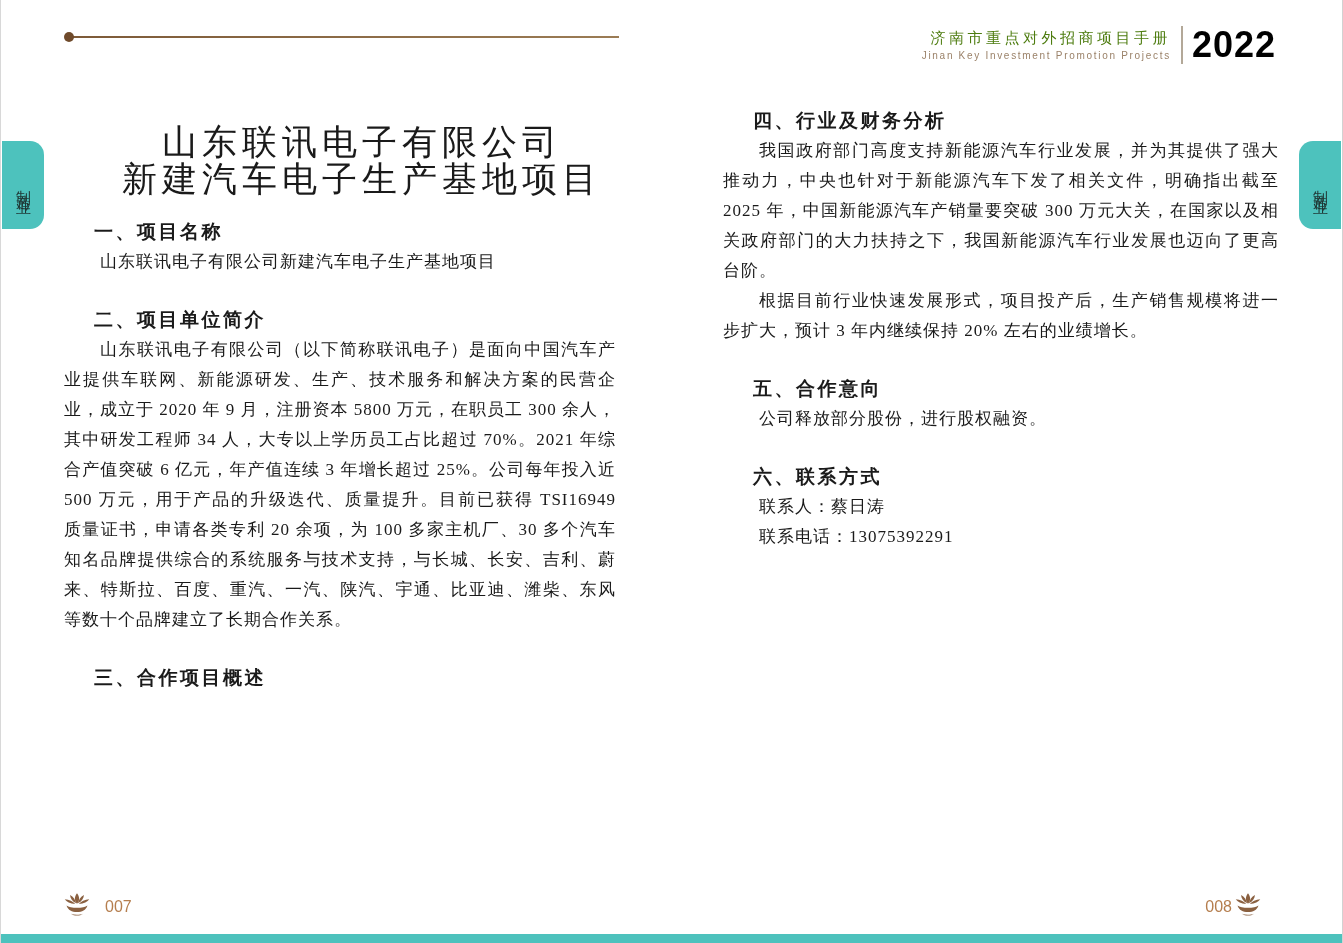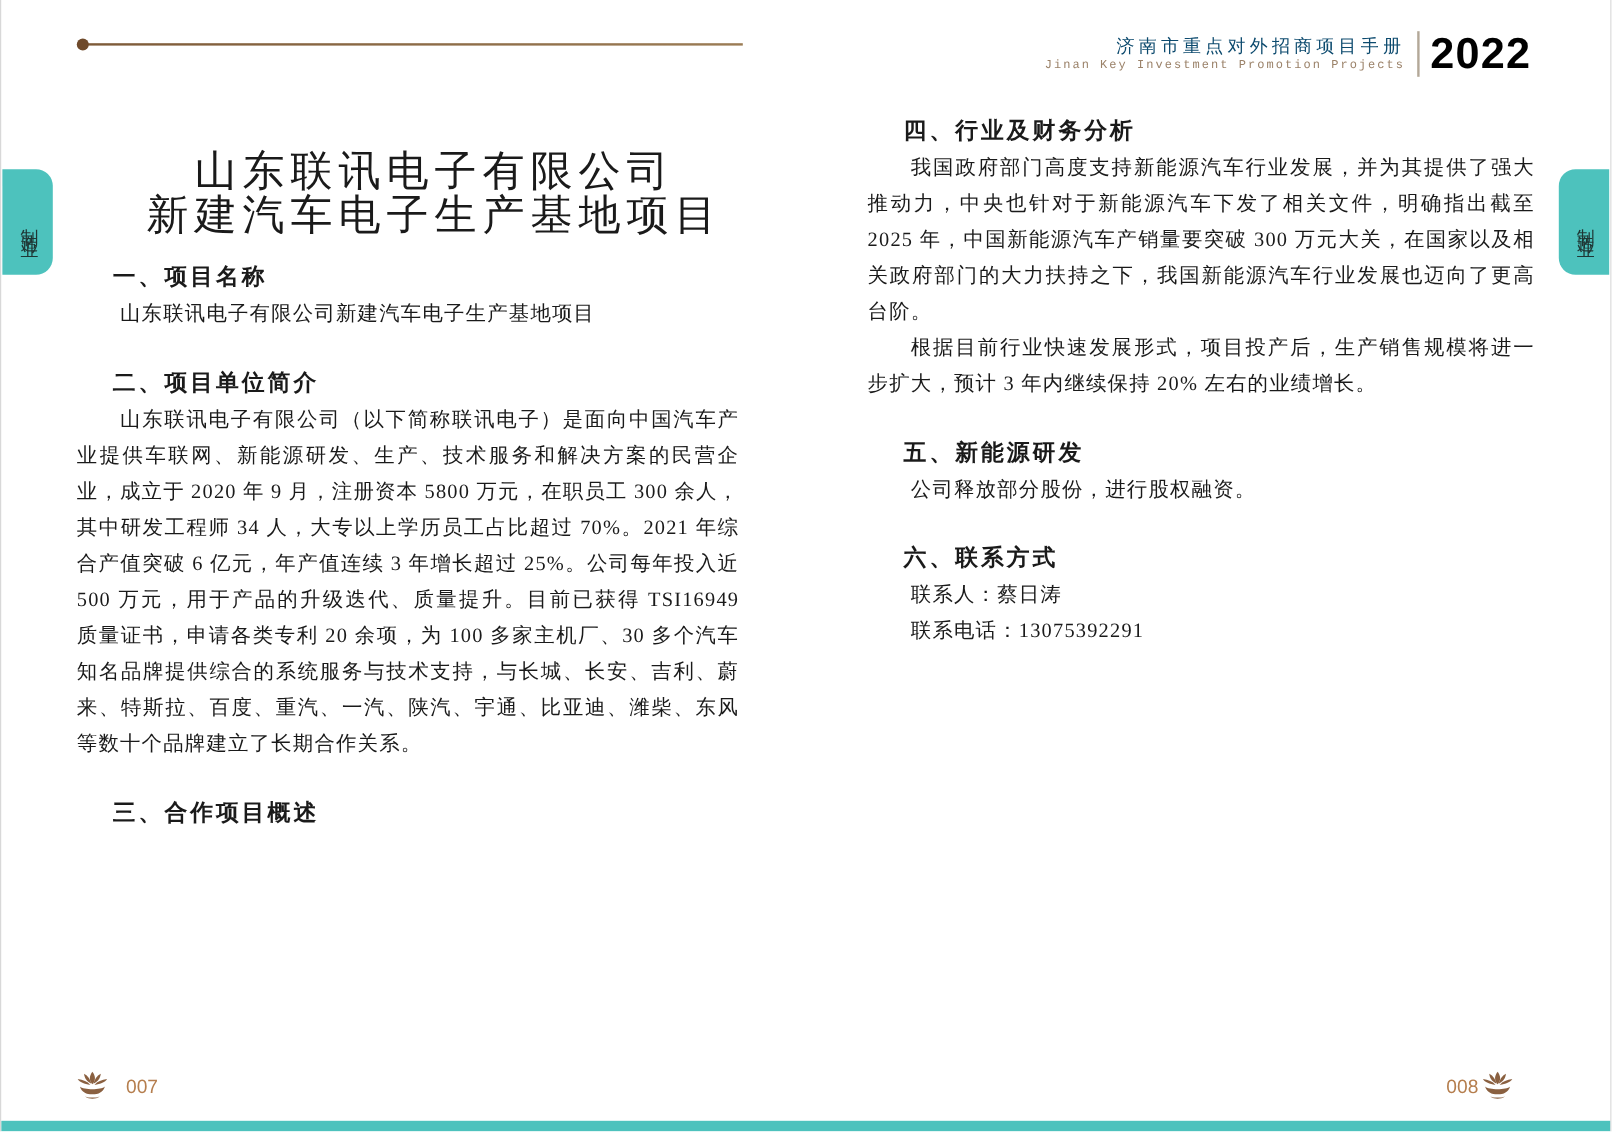--- a/index.html
+++ b/index.html
@@ -35,29 +35,29 @@
   .top-header {
     position: absolute;
     right: 66px; top: 26px;
     display: flex;
     align-items: center;
   }
   .header-titles { text-align: right; }
   .header-cn {
     font-size: 15px;
     letter-spacing: 3.5px;
-    color: #0c4a6e;
+    color: #4d7c0f;
     font-family: "Liberation Sans", "DejaVu Sans", sans-serif;
     white-space: nowrap;
   }
   .header-en {
     font-size: 10px;
     letter-spacing: 1.7px;
     color: #9b8269;
-    font-family: Liberation Mono, monospace;
+    font-family: Liberation Sans, sans-serif;
     white-space: nowrap;
     margin-top: 2px;
     text-align: center;
   }
   .header-divider {
     width: 2px; height: 38px;
     background: #b3a898;
     margin: 0 9px 0 10px;
   }
   .header-year {
@@ -83,21 +83,21 @@
     letter-spacing: 5px;
     color: #1f3634;
     font-family: "Liberation Sans", "DejaVu Sans", sans-serif;
   }
   .tab-left { left: 1px; top: 141px; border-radius: 0 14px 14px 0; }
   .tab-right { right: 1px; top: 141px; border-radius: 14px 0 0 14px; }
 
   
   .page-col { position: absolute; }
   .page-left  { left: 63px;  top: 124px; width: 552px; }
-  .page-right { left: 722px; top: 95px;  width: 556px; }
+  .page-right { left: 722px; top: 106px;  width: 556px; }
 
   .doc-title {
     margin: 0 0 19px 0;
     padding-left: 44px;
     font-size: 35px;
     font-weight: 400;
     line-height: 37px;
     letter-spacing: 5px;
     text-align: center;
   }
@@ -193,21 +193,21 @@
   </main>
 
   <main class="page-col page-right">
     <section class="doc-section">
       <h2>四、行业及财务分析</h2>
       <p>我国政府部门高度支持新能源汽车行业发展，并为其提供了强大推动力，中央也针对于新能源汽车下发了相关文件，明确指出截至 2025 年，中国新能源汽车产销量要突破 300 万元大关，在国家以及相关政府部门的大力扶持之下，我国新能源汽车行业发展也迈向了更高台阶。</p>
       <p>根据目前行业快速发展形式，项目投产后，生产销售规模将进一步扩大，预计 3 年内继续保持 20% 左右的业绩增长。</p>
     </section>
 
     <section class="doc-section">
-      <h2>五、新能源研发</h2>
+      <h2>五、合作意向</h2>
       <p>公司释放部分股份，进行股权融资。</p>
     </section>
 
     <section class="doc-section">
       <h2>六、联系方式</h2>
       <p>联系人：蔡日涛</p>
       <p>联系电话：13075392291</p>
     </section>
   </main>
 

